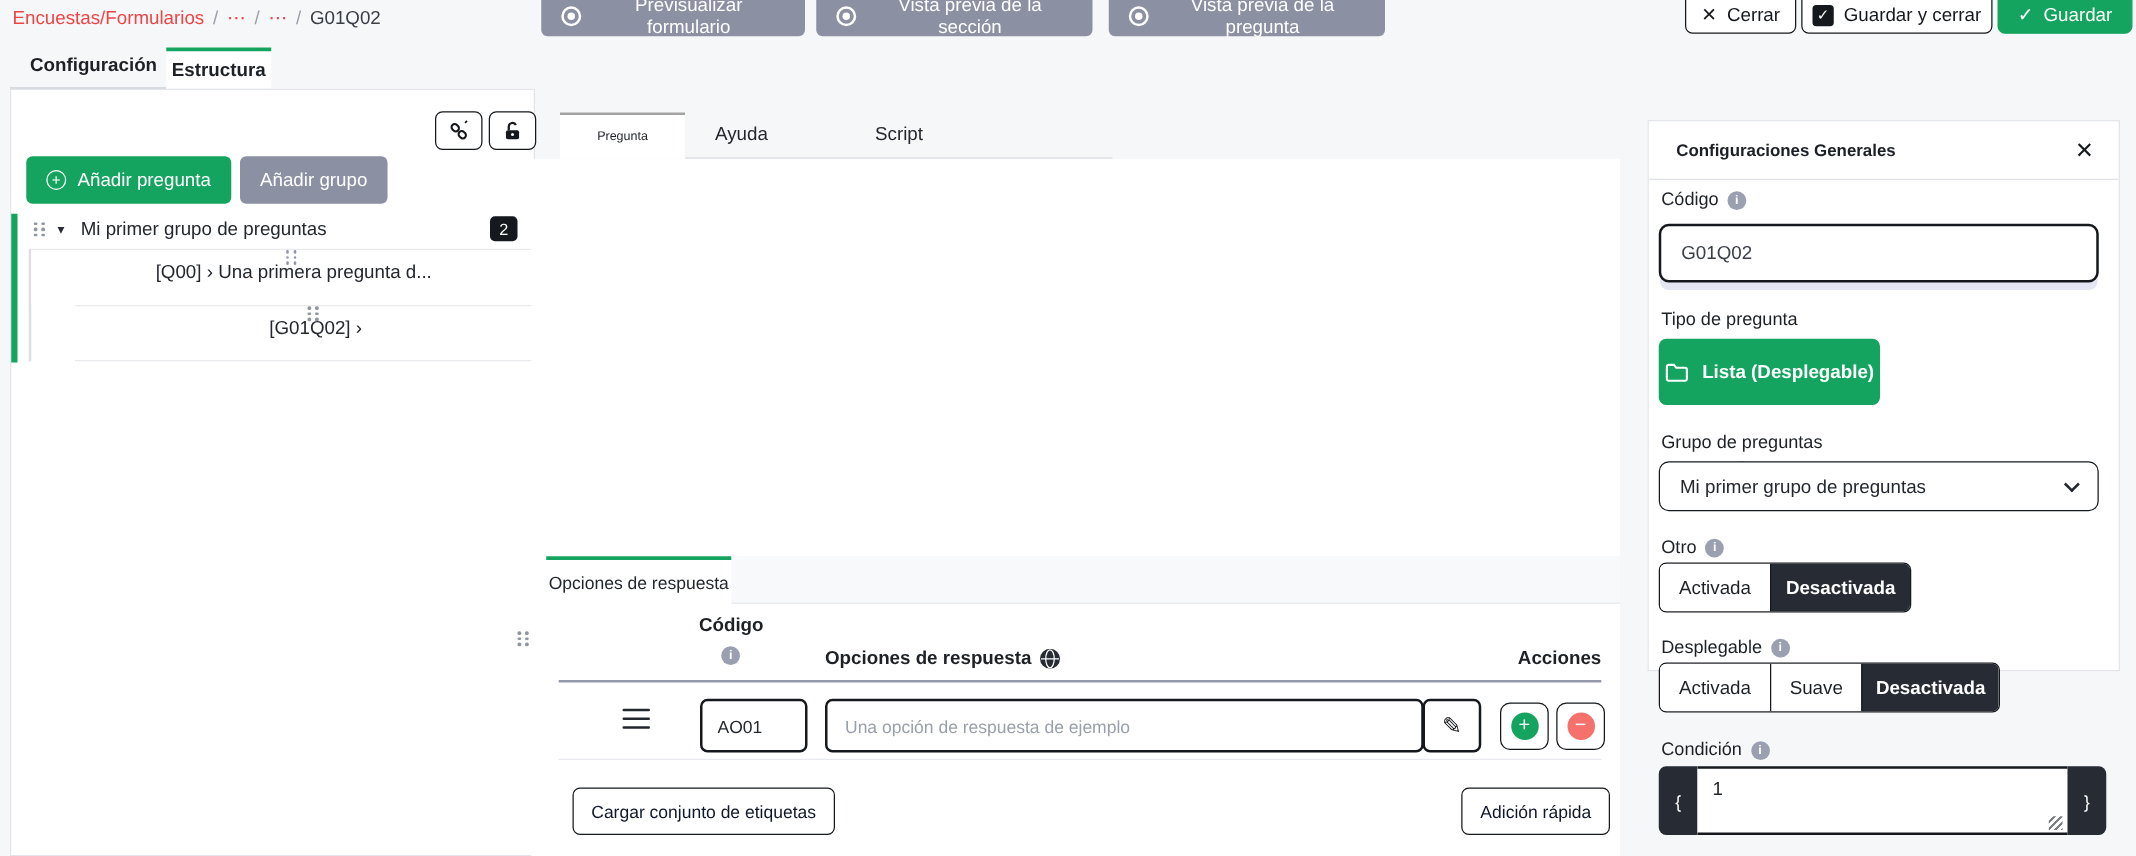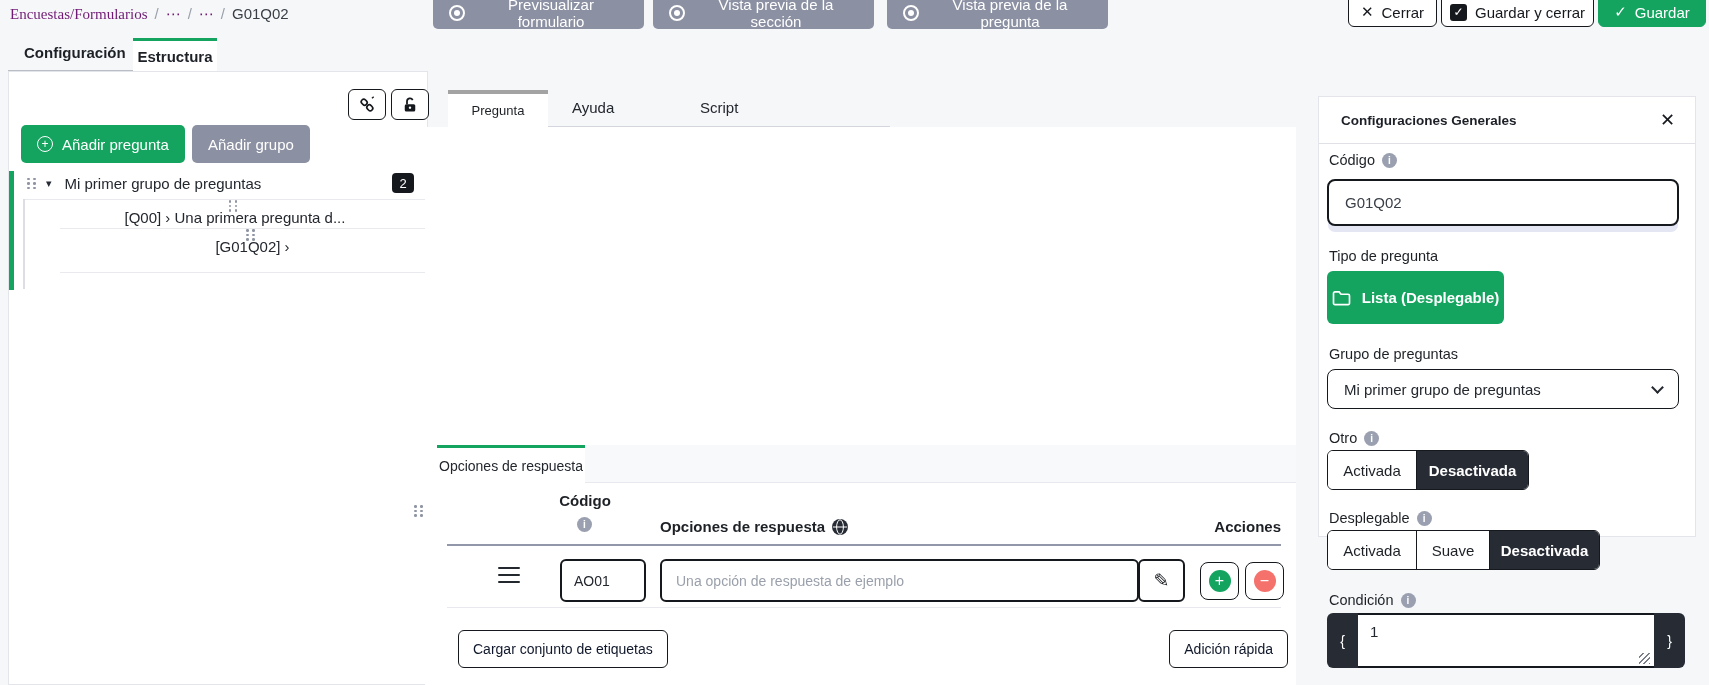--- a/index.html
+++ b/index.html
@@ -2,21 +2,21 @@
 <html><head>
 <meta charset="utf-8">
 <style>
   * { margin:0; padding:0; box-sizing:border-box; }
   html,body { width:1709px; height:685px; }
   body { font-family:"Liberation Sans", sans-serif; background:#f6f7f9; color:#1d2126; overflow:hidden; }
   #app { position:relative; width:1709px; height:685px; overflow:hidden; }
 
   
   .breadcrumb { position:absolute; left:10px; top:5px; font-size:15px; white-space:nowrap; }
-  .breadcrumb .link { color:#701a75; cursor:pointer;font-family:Liberation Serif, serif; }
+  .breadcrumb .link { color:#ef4444; cursor:pointer; }
   .breadcrumb .sep { color:#9aa0ab; margin:0 7px; }
   .breadcrumb .current { color:#3a3f47; }
 
   .preview-btn { position:absolute; top:-9px; height:38px; background:#8b90a2; color:#fff;
     border:none; border-radius:5px; display:flex; align-items:center; gap:9px; padding:6px 16px 0 16px;
     font-size:15px; font-family:inherit; cursor:pointer; }
   .target-icon { width:16px; height:16px; border:2px solid #fff; border-radius:50%;
     display:inline-flex; align-items:center; justify-content:center; flex:0 0 auto; }
   .target-icon::after { content:""; width:6px; height:6px; background:#fff; border-radius:50%; }
 
@@ -61,28 +61,28 @@
   .group-row .dots-6 { margin-left:13px; }
   .group-caret { margin-left:10px; font-size:11px; color:#262b34; }
   .group-title { margin-left:13px; font-size:15px; color:#23272e; }
   .group-badge { position:absolute; right:13px; top:5px; min-width:22px; height:20px; background:#15181c;
     color:#fff; border-radius:4px; font-size:13px; display:flex; align-items:center; justify-content:center; }
   .q-indent-line { position:absolute; left:14px; top:127px; width:2px; height:90px; background:#dcdee4; }
   .q-item { position:absolute; left:16px; right:0; height:45px; border-top:1px solid #e9eaee;
     display:flex; align-items:center; cursor:pointer; background:#fff;flex-direction:column; }
   .q-item .dots-6 { margin-left:14px; }
   .q-item .q-label { margin-left:18px; font-size:15px; color:#23272e; }
-  .q-item-1 { top:127px; } .q-item-2 { top:156px; border-bottom:1px solid #e9eaee;margin-left:35px; }
+  .q-item-1 { top:127px; } .q-item-2 { top:172px; border-bottom:1px solid #e9eaee;margin-left:35px; }
 
   .panel-resize-dots { position:absolute; left:414px; top:505px; cursor:col-resize; }
 
   
   .etab-active { position:absolute; left:448px; top:90px; width:100px; height:37px; background:#fff;
-    border-top:4px solid #a3a3a3; display:flex; align-items:center; justify-content:center;
-    font-size:13px; cursor:pointer; }
+    border-top:2px solid #a3a3a3; display:flex; align-items:center; justify-content:center;
+    font-size:10px; cursor:pointer; }
   .etab { position:absolute; top:99px; font-size:15px; color:#23272e; cursor:pointer; }
   .etab-underline { position:absolute; left:548px; top:126px; width:342px; height:1px; background:#d4d6dd; }
   .editor-area { position:absolute; left:425px; top:127px; width:871px; height:318px; background:#fff; }
 
   
   .options-section { position:absolute; left:425px; top:445px; width:871px; height:240px; background:#fff; }
   .options-tab { position:absolute; left:12px; top:0; width:148px; height:38px; background:#fff;
     border-top:3px solid #14a45f; display:flex; align-items:center; justify-content:center;
     font-size:14px; color:#23272e; cursor:pointer; }
   .options-tab-strip { position:absolute; left:160px; top:0; width:711px; height:38px; background:#f8f9fb;

